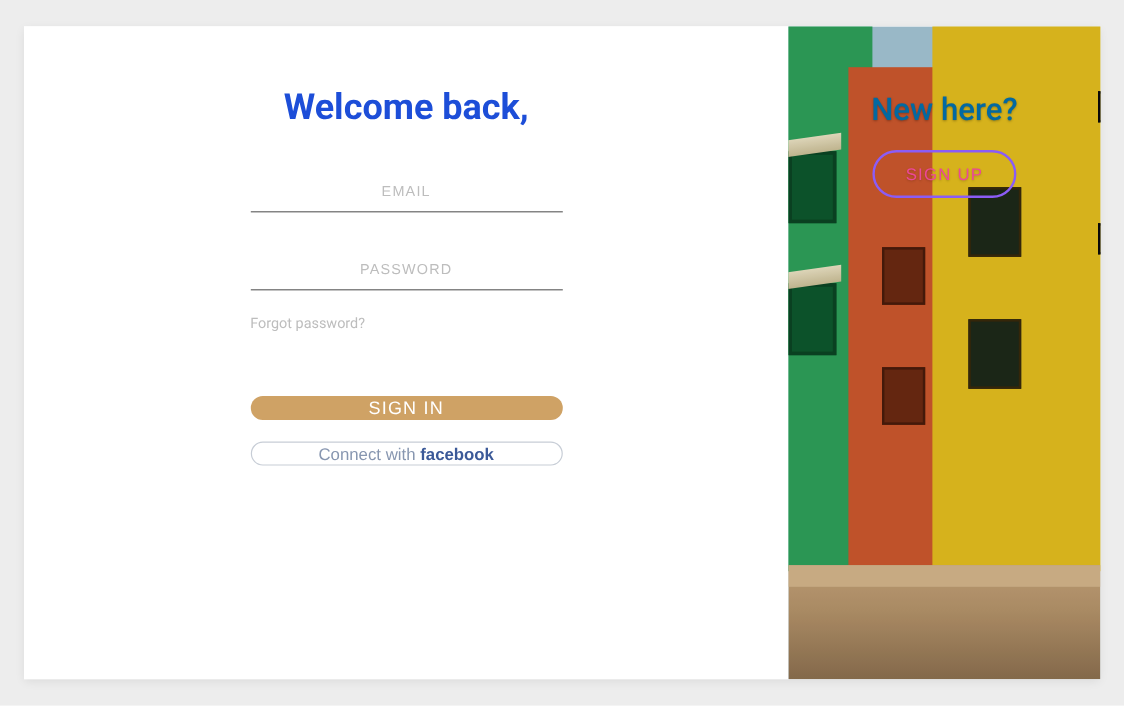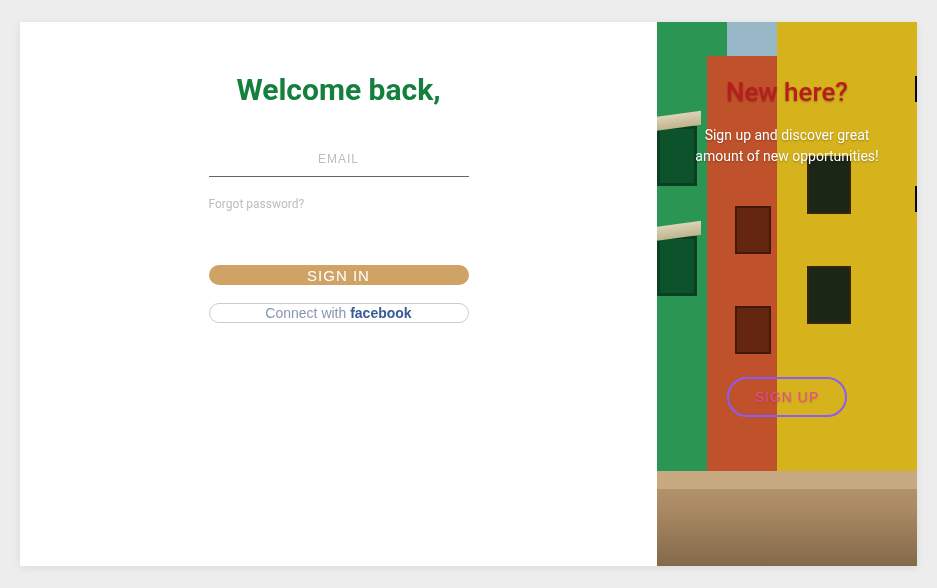--- a/index.html
+++ b/index.html
@@ -25,21 +25,21 @@
       flex: 1;
       background: #fff;
       padding: 50px 60px 40px;
       display: flex;
       flex-direction: column;
       align-items: center;
     }
     .left-panel h1 {
       font-size: 30px;
       font-weight: 700;
-      color: #15803d;
+      color: #1d4ed8;
       margin-bottom: 35px;
     }
     .form-wrap {
       width: 260px;
       display: flex;
       flex-direction: column;
       align-items: flex-start;
     }
     .input-field {
       width: 100%;
@@ -120,21 +120,21 @@
       z-index: 2;
       display: flex;
       flex-direction: column;
       align-items: center;
       width: 100%;
     }
     .right-panel h2 {
       font-size: 26px;
       font-weight: 500;
       margin-bottom: 18px;
-      color: #b91c1c;
+      color: #0369a1;
       text-shadow: 0 1px 2px rgba(0,0,0,0.3);
     }
     .right-panel p {
       font-size: 14px;
       line-height: 1.5;
       color: #fff;
       margin-bottom: 210px;
       text-shadow: 0 1px 2px rgba(0,0,0,0.3);
     }
     .btn-outline {
@@ -165,20 +165,21 @@
     .pavement::before { content:""; position:absolute; left:0; right:0; top:0; height:18px; background:#d8b98e; }
   </style>
 </head>
 <body>
 
 <div class="container">
   <div class="left-panel">
     <h1>Welcome back,</h1>
     <div class="form-wrap">
       <input class="input-field" type="text" placeholder="EMAIL" style="">
+      <input class="input-field" type="password" placeholder="PASSWORD" style="">
       <a class="forgot-link">Forgot password?</a>
       <button class="btn-primary">SIGN IN</button>
       <button class="btn-facebook">
         <span class="fb-text">
           <span>Connect with </span><span class="brand">facebook</span>
         </span>
       </button>
     </div>
   </div>
 
@@ -201,17 +202,16 @@
         <div class="balcony" style="right:10px; top:180px;"></div>
 
         <div class="win" style="left:30px; top:260px;"></div>
         <div class="win" style="left:30px; top:150px;"></div>
       </div>
       <div class="pavement"></div>
     </div>
     <div class="right-overlay"></div>
     <div class="right-content">
       <h2>New here?</h2>
-      <p>Sign up and discover great amount of new opportunities!</p>
       <button class="btn-outline">SIGN UP</button>
     </div>
   </div>
 </div>
 
 </body></html>

